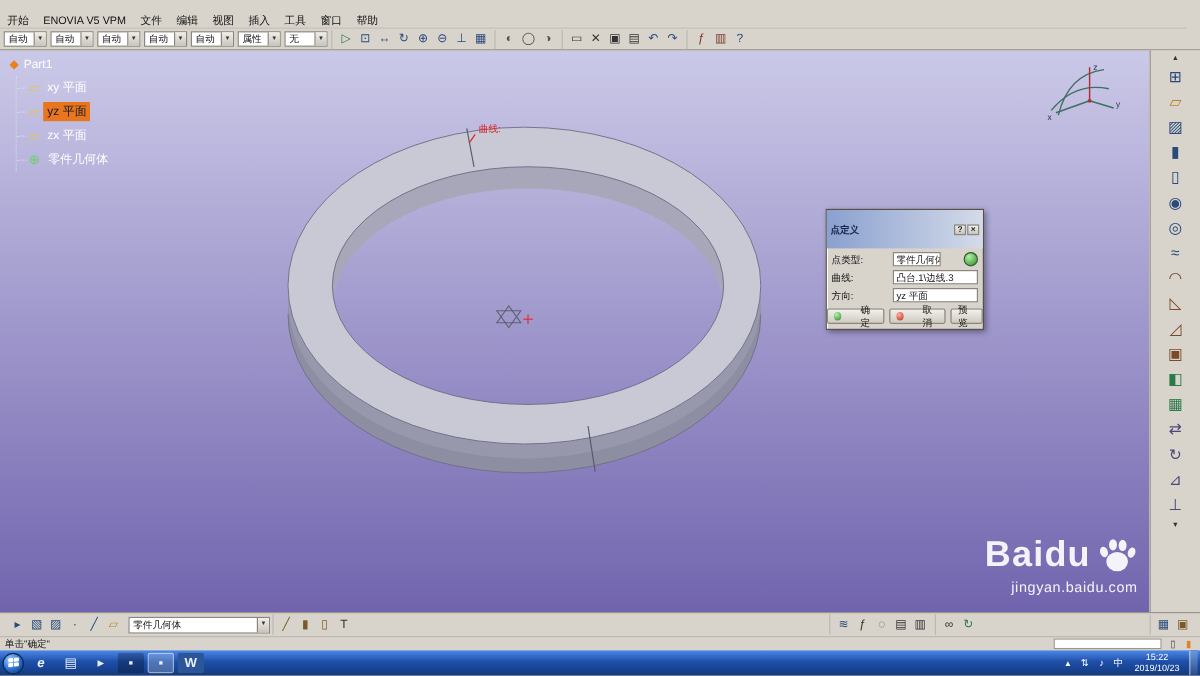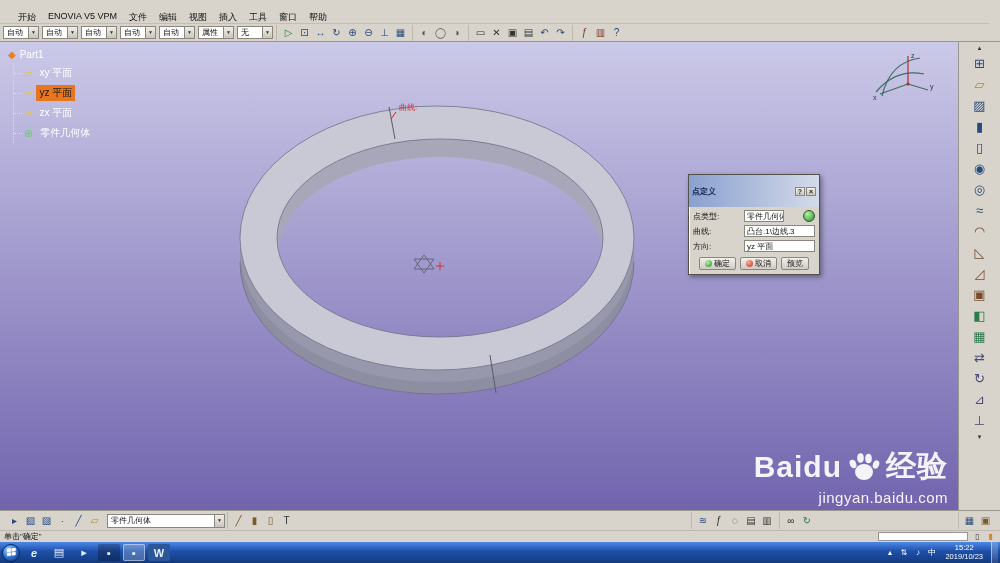--- a/index.html
+++ b/index.html
@@ -7,21 +7,21 @@
   .screen{position:relative;width:1000px;height:563px;overflow:hidden;background:#d8d4cc;font-size:9px;color:#111;}
 
   
   .titlebar{position:absolute;top:0;left:0;right:0;height:11px;background:linear-gradient(#4a7ad0,#1d4e9e);color:#fff;display:flex;align-items:center;padding:0 2px;font-size:8px;}
   .title-icon{width:7px;height:7px;background:linear-gradient(#f0a040,#c05810);margin:0 3px 0 1px;border-radius:1px;}
   .win-controls{margin-left:auto;display:flex;gap:1px;}
   .win-btn{width:13px;height:9px;font-size:7px;line-height:8px;text-align:center;background:linear-gradient(#eaf0f8,#b9c8dd);color:#234;border:1px solid #7a8aa0;border-radius:1px;}
   .win-btn.close{background:linear-gradient(#f0937f,#c93a22);color:#fff;}
 
   
-  .menubar{position:absolute;top:11px;left:0;right:11px;height:13px;background:#d8d4cc;display:flex;align-items:flex-start;padding:0 12px;border-bottom:1px solid #c2beb6;}
+  .menubar{position:absolute;top:11px;left:0;right:11px;height:13px;background:#d8d4cc;display:flex;align-items:center;padding:0 0;border-bottom:1px solid #c2beb6;}
   .menu-item{padding:0 6px;font-size:9px;}
 
   
   .toolbar-top{position:absolute;top:24px;left:0;right:0;height:18px;background:#d8d4cc;border-bottom:1px solid #9a968e;display:flex;align-items:center;gap:3px;padding:0 3px;}
   .combo{display:inline-flex;align-items:center;height:13px;border:1px solid #8a867e;background:#fff;font-size:8px;}
   .combo .val{padding:0 3px;min-width:24px;white-space:nowrap;}
   .combo .dd{width:10px;align-self:stretch;background:linear-gradient(#f0eee8,#c9c5bd);border-left:1px solid #8a867e;font-size:5px;text-align:center;line-height:11px;color:#333;}
   .icon{display:inline-flex;align-items:center;justify-content:center;width:15px;height:15px;font-size:10px;cursor:default;}
   .icon-group{display:flex;align-items:center;gap:1px;padding:0 4px;border-left:1px solid #bdb9b1;height:16px;}
 
@@ -46,29 +46,29 @@
   .dlg-title{height:12px;background:linear-gradient(90deg,#8aa0cf,#d4dbe9);display:flex;align-items:center;padding:16px 3px;color:#15244a;font-weight:bold;}
   .dlg-btns{margin-left:auto;display:flex;gap:1px;}
   .dlg-tbtn{width:10px;height:9px;background:linear-gradient(#f4f2ec,#c8c4bc);border:1px solid #8a8680;font-size:7px;line-height:7px;text-align:center;color:#222;}
   .dlg-body{padding:3px 4px;display:flex;flex-direction:column;gap:3px;}
   .dlg-row{display:flex;align-items:center;gap:19px;}
   .dlg-label{width:32px;white-space:nowrap;}
   .dlg-input{flex:1;height:12px;background:#fff;border:1px solid #8a867e;padding:0 2px;display:flex;align-items:center;white-space:nowrap;overflow:hidden;}
   .dlg-input .dd{margin-left:auto;width:9px;align-self:stretch;background:linear-gradient(#f0eee8,#c9c5bd);border-left:1px solid #8a867e;font-size:5px;line-height:10px;text-align:center;}
   .dlg-green{flex:0 0 12px;width:12px;height:12px;border-radius:50%;background:radial-gradient(circle at 35% 30%,#b4f0a4,#2e8b2e);border:1px solid #2a5a2a;}
   .dlg-actions{display:flex;justify-content:center;gap:4px;padding:2px 0 4px;}
-  .dlg-btn{display:inline-flex;align-items:center;gap:2px;height:13px;padding:0 5px;background:linear-gradient(#f2f0ea,#cfcbc3);border:1px solid #8a8680;border-radius:2px;}
+  .dlg-btn{display:inline-flex;align-items:center;gap:16px;height:13px;padding:0 5px;background:linear-gradient(#f2f0ea,#cfcbc3);border:1px solid #8a8680;border-radius:2px;}
   .dot{width:7px;height:7px;border-radius:50%;}
   .dot.green{background:radial-gradient(circle at 35% 30%,#b8f0a8,#2c8c2c);}
   .dot.red{background:radial-gradient(circle at 35% 30%,#f8b0a0,#c03020);}
 
   
   .watermark{position:absolute;right:10px;top:404px;color:#fff;opacity:.92;text-align:right;}
   .wm-row{display:flex;align-items:center;gap:5px;font-size:30px;font-weight:bold;letter-spacing:1px;}
-  .wm-url{font-size:15px;margin-top:2px;letter-spacing:.5px;}
+  .wm-url{font-size:12px;margin-top:2px;letter-spacing:.5px;}
 
   
   .right-toolbar{position:absolute;top:42px;right:0;width:42px;height:468px;background:#d8d4cc;border-left:1px solid #9a968e;display:flex;flex-direction:column;align-items:center;padding:1px 0;gap:2px;overflow:hidden;}
   .right-toolbar .icon{width:19px;height:19px;font-size:13px;}
   .right-toolbar .icon.small{width:12px;height:9px;font-size:7px;}
 
   
   .bottom-toolbar{position:absolute;top:510px;left:0;right:0;height:20px;background:#d8d4cc;border-top:1px solid #9a968e;display:flex;align-items:center;gap:2px;padding:0 4px;}
   .bt-group{display:flex;align-items:center;gap:1px;padding:0 3px;border-left:1px solid #bdb9b1;height:17px;}
   .bt-combo{width:118px;height:14px;}
@@ -299,21 +299,20 @@
     <div class="watermark">
       <div class="wm-row">
         <span>Baidu</span>
         <svg width="34" height="32" viewBox="0 0 34 32" fill="#fff">
           <ellipse cx="17" cy="21" rx="9" ry="8"></ellipse>
           <ellipse cx="6" cy="13" rx="3.2" ry="4.4" transform="rotate(-20 6 13)"></ellipse>
           <ellipse cx="13.5" cy="7" rx="3.3" ry="4.7"></ellipse>
           <ellipse cx="21.5" cy="7.5" rx="3.3" ry="4.7"></ellipse>
           <ellipse cx="29" cy="13.5" rx="3.1" ry="4.3" transform="rotate(20 29 13.5)"></ellipse>
         </svg>
-        <span>经验</span>
       </div>
       <div class="wm-url">jingyan.baidu.com</div>
     </div>
   </div>
 
   <div class="right-toolbar">
       <span class="icon small" style="color: rgb(51, 51, 51);">▴</span>
       <span class="icon" style="color: rgb(42, 74, 122);">⊞</span>
       <span class="icon" style="color: rgb(184, 134, 42);">▱</span>
       <span class="icon" style="color: rgb(42, 74, 122);">▨</span>

